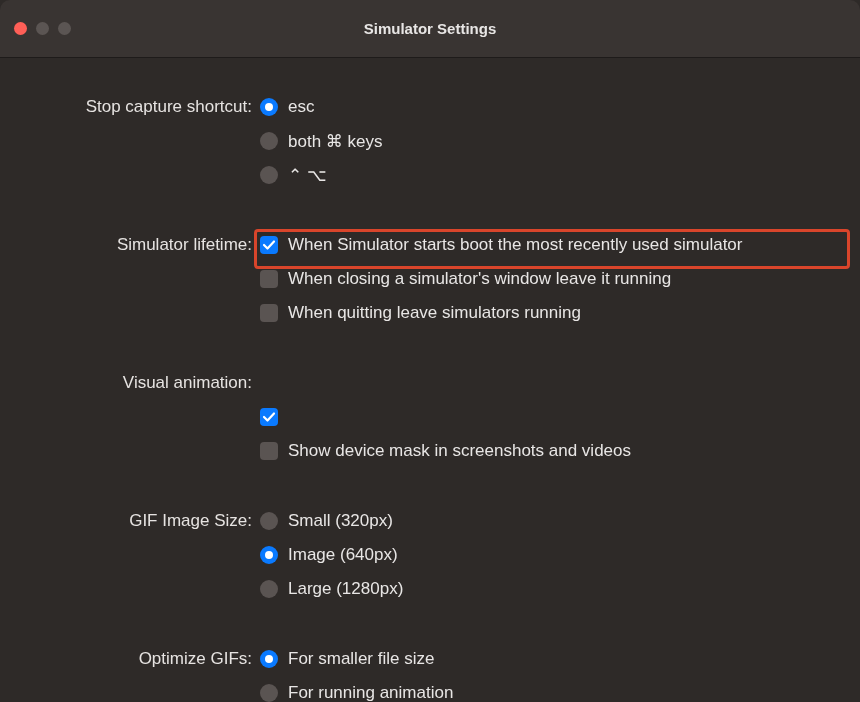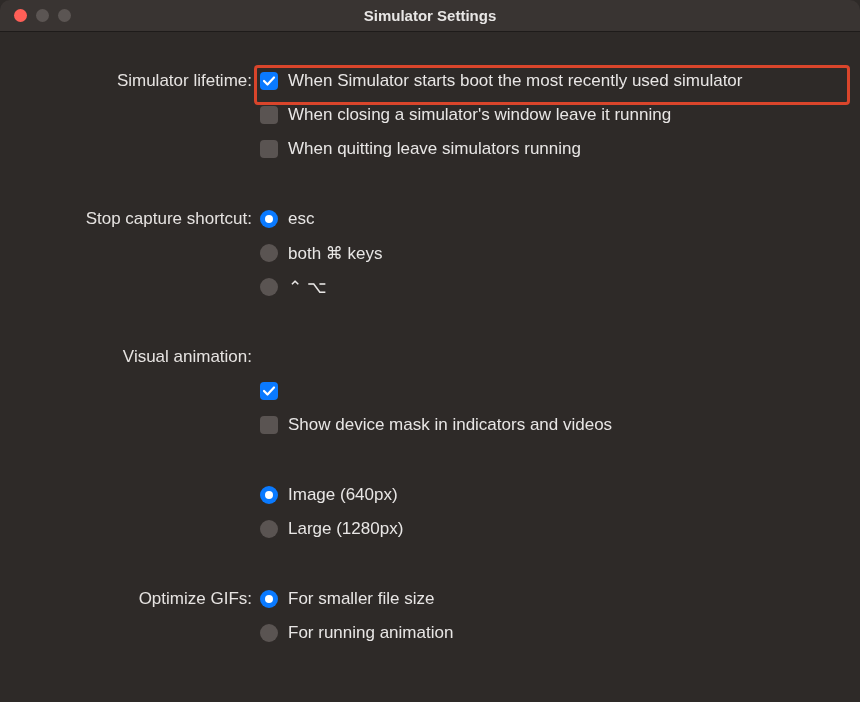--- a/index.html
+++ b/index.html
@@ -6,21 +6,21 @@
   html, body { width: 860px; height: 702px; }
   body {
     background: #2e2a28;
     font-family: -apple-system, "Helvetica Neue", Arial, sans-serif;
     color: #e8e6e5;
     font-size: 17px;
     overflow: hidden;
     border-radius: 10px;
   }
   .titlebar {
-    height: 32px;
+    height: 58px;
     display: flex;
     align-items: center;
     position: relative;
     background: #393432;
     border-bottom: 1px solid #1e1b1a;
   }
   .traffic-lights {
     display: flex;
     gap: 9px;
     padding-left: 14px;
@@ -120,20 +120,44 @@
 <div class="titlebar">
   <div class="traffic-lights">
     <div class="tl close"></div>
     <div class="tl min"></div>
     <div class="tl max"></div>
   </div>
   <div class="title">Simulator Settings</div>
 </div>
 
 <div class="content">
+
+  <div class="section">
+    <div class="row">
+      <div class="label-col">Stop capture shortcut:</div>
+      <div class="control-col">
+        <div class="radio selected"></div>
+        <span class="opt-label">esc</span>
+      </div>
+    </div>
+    <div class="row">
+      <div class="label-col"></div>
+      <div class="control-col">
+        <div class="radio"></div>
+        <span class="opt-label">both ⌘ keys</span>
+      </div>
+    </div>
+    <div class="row">
+      <div class="label-col"></div>
+      <div class="control-col">
+        <div class="radio"></div>
+        <span class="opt-label glyph">⌃  ⌥</span>
+      </div>
+    </div>
+  </div>
 
   <div class="section">
     <div class="row" style="position:relative;">
       <div class="label-col">Simulator lifetime:</div>
       <div class="control-col">
         <div class="checkbox checked">
           <svg viewBox="0 0 14 14">
               <path d="M2 7 L5.5 10.5 L12 3.5" stroke="#fff" stroke-width="2.2" fill="none" stroke-linecap="round" stroke-linejoin="round"></path>
             </svg>
         </div>
@@ -152,66 +176,49 @@
       <div class="label-col"></div>
       <div class="control-col">
         <div class="checkbox"></div>
         <span class="opt-label">When quitting leave simulators running</span>
       </div>
     </div>
   </div>
 
   <div class="section">
     <div class="row">
-      <div class="label-col">Stop capture shortcut:</div>
-      <div class="control-col">
-        <div class="radio selected"></div>
-        <span class="opt-label">esc</span>
-      </div>
-    </div>
-    <div class="row">
-      <div class="label-col"></div>
-      <div class="control-col">
-        <div class="radio"></div>
-        <span class="opt-label">both ⌘ keys</span>
-      </div>
-    </div>
-    <div class="row">
-      <div class="label-col"></div>
-      <div class="control-col">
-        <div class="radio"></div>
-        <span class="opt-label glyph">⌃  ⌥</span>
-      </div>
-    </div>
-  </div>
-
-  <div class="section">
-    <div class="row">
       <div class="label-col">Visual animation:</div>
     </div>
     <div class="row">
       <div class="label-col"></div>
       <div class="control-col">
         <div class="checkbox checked">
           <svg viewBox="0 0 14 14">
               <path d="M2 7 L5.5 10.5 L12 3.5" stroke="#fff" stroke-width="2.2" fill="none" stroke-linecap="round" stroke-linejoin="round"></path>
             </svg>
         </div>
       </div>
     </div>
     <div class="row">
       <div class="label-col"></div>
       <div class="control-col">
         <div class="checkbox"></div>
-        <span class="opt-label">Show device mask in indicators and videos</span>
-      </div>
-    </div>
-  </div>
-
-  <div class="section">
+        <span class="opt-label">Show device mask in screenshots and videos</span>
+      </div>
+    </div>
+  </div>
+
+  <div class="section">
+    <div class="row">
+      <div class="label-col">GIF Image Size:</div>
+      <div class="control-col">
+        <div class="radio"></div>
+        <span class="opt-label">Small (320px)</span>
+      </div>
+    </div>
     <div class="row">
       <div class="label-col"></div>
       <div class="control-col">
         <div class="radio selected"></div>
         <span class="opt-label">Image (640px)</span>
       </div>
     </div>
     <div class="row">
       <div class="label-col"></div>
       <div class="control-col">

